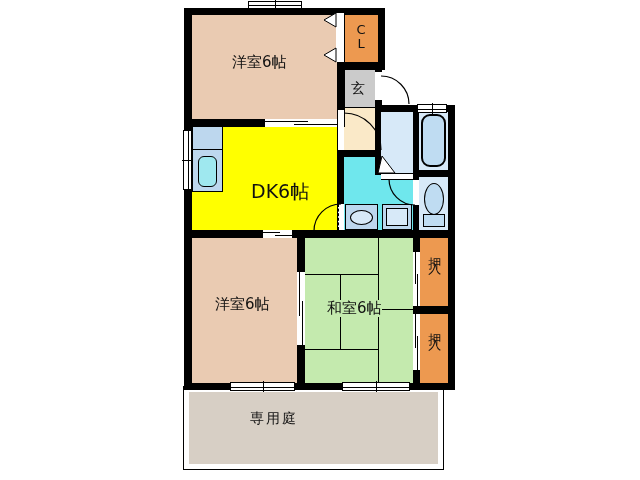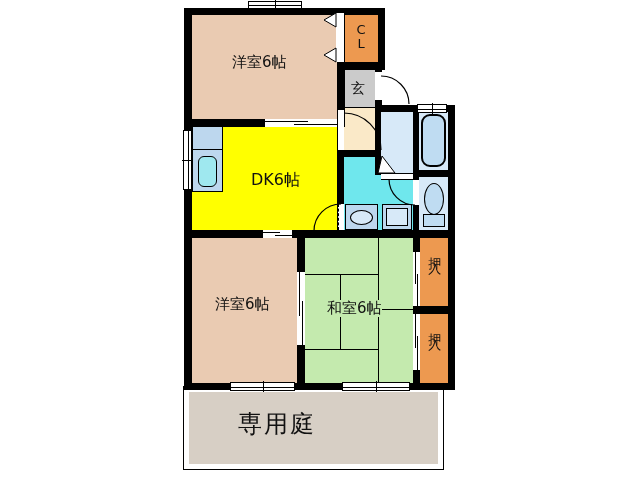--- a/index.html
+++ b/index.html
@@ -114,25 +114,25 @@
     <path d="M381 76 A28 28 0 0 1 409 104" fill="none" stroke="#000" stroke-width="1.2"></path>
     <path d="M344 113 A37 37 0 0 1 381 150" fill="none" stroke="#000" stroke-width="1.2"></path>
     <path d="M341 204 A27 27 0 0 0 314 231" fill="none" stroke="#000" stroke-width="1.2"></path>
     <path d="M389 179 A26 26 0 0 0 415 205" fill="none" stroke="#000" stroke-width="1.2"></path>
     <path d="M336 13 L336 27 L324 20 Z" fill="#fff" stroke="#000" stroke-width="1"></path>
     <path d="M336 48 L336 62 L324 55 Z" fill="#fff" stroke="#000" stroke-width="1"></path>
     <path d="M378 173 L395 173 L382 156 Z" fill="#fff" stroke="#000" stroke-width="1"></path>
   </svg>
 
   <div class="label" style="left:232px;top:54px;font-size:15px;">洋室6帖</div>
-  <div class="label" style="left:251px;top:171px;font-size:16px;">DK6帖</div>
+  <div class="label" style="left:251px;top:181px;font-size:19px;">DK6帖</div>
   <div class="label" style="left:215px;top:296px;font-size:15px;">洋室6帖</div>
   <div class="label" style="left:327px;top:300px;font-size:15px;background:#C4EAAE;">和室6帖</div>
   <div class="label" style="left:352px;top:23px;width:18px;font-size:13px;text-align:center;">
     <div>C</div>
     <div>L</div>
   </div>
   <div class="label" style="left:351px;top:81px;font-size:14px;">玄</div>
   <div class="label vtext" style="left:427px;top:247px;font-size:13px;">押入</div>
   <div class="label vtext" style="left:427px;top:323px;font-size:13px;">押入</div>
-  <div class="label" style="left:238px;top:411px;font-size:24px;letter-spacing:2px;text-align:center;">専用庭</div>
+  <div class="label" style="left:250px;top:411px;font-size:14px;letter-spacing:2px;text-align:center;">専用庭</div>
 
 </div>
 
 </body></html>

